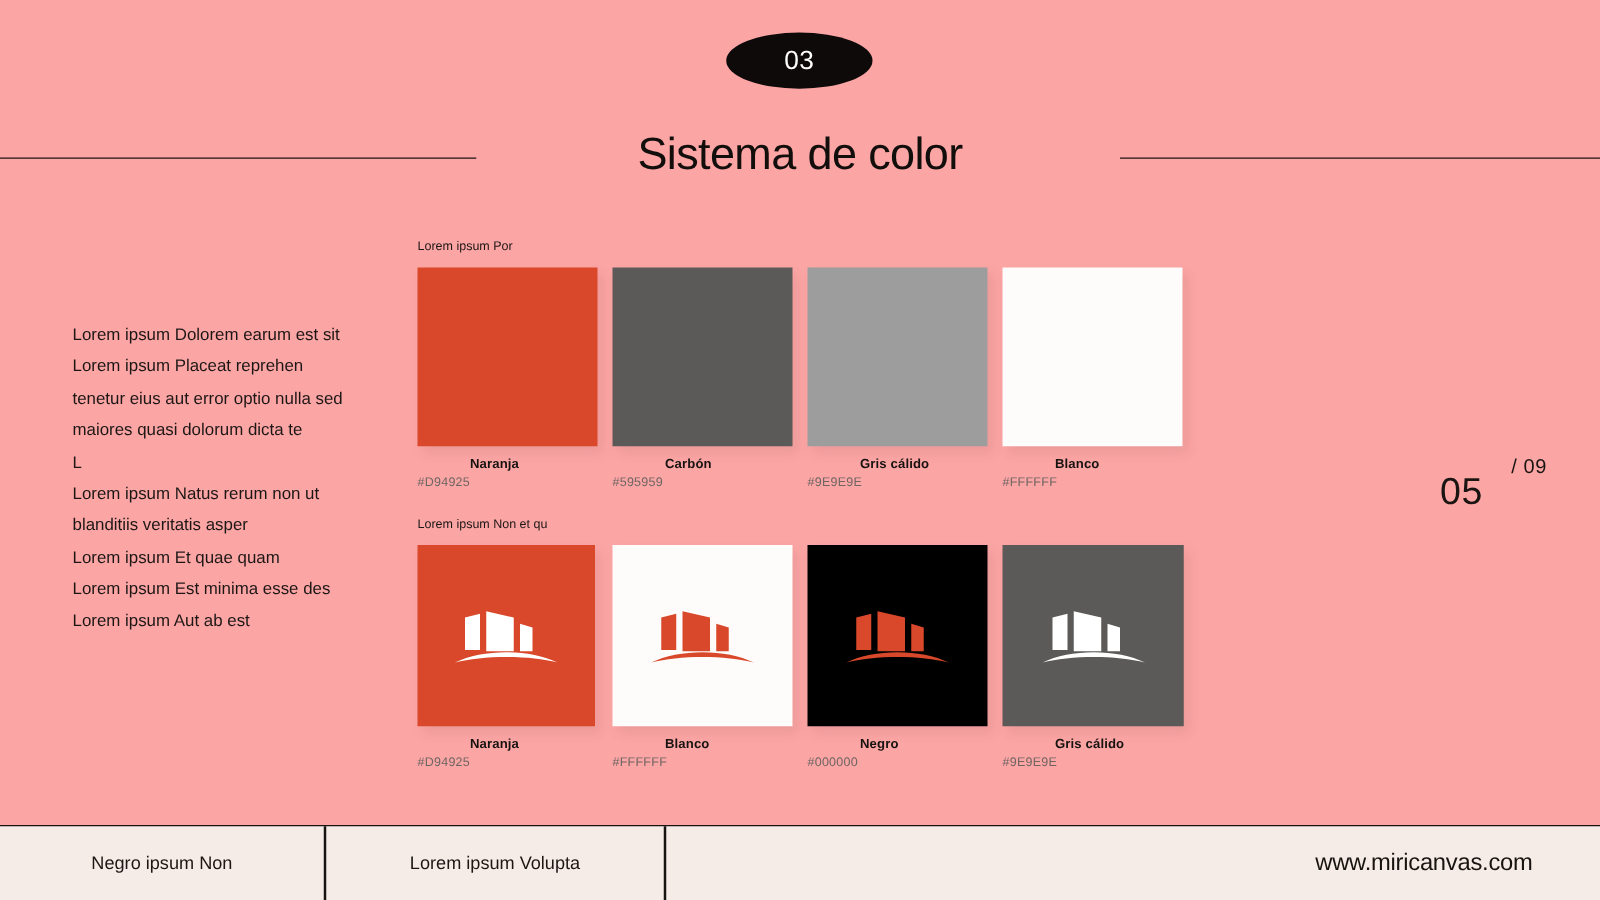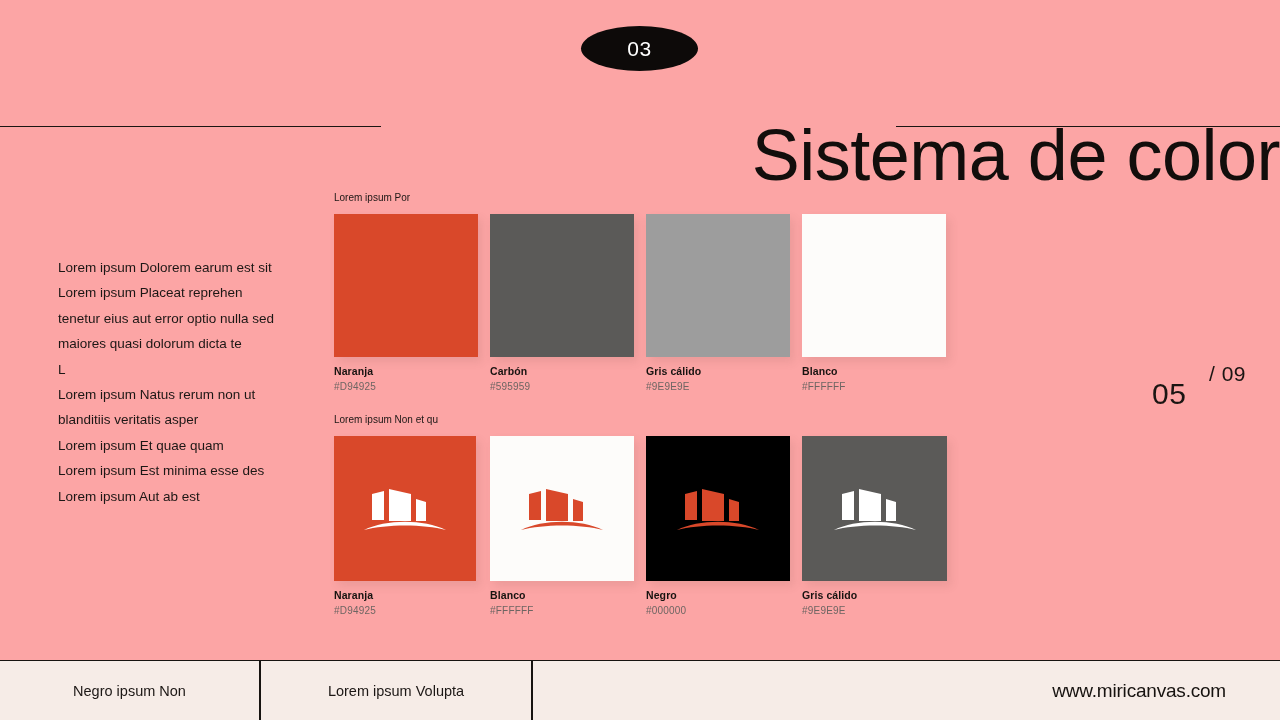--- a/index.html
+++ b/index.html
@@ -44,27 +44,26 @@
     font-weight: 400;
     line-height: 1;
   }
 
   
   .title {
     position: absolute;
     left: 0;
     top: 90px;
     width: 1280px;
-    text-align: right;
-    font-size: 72px;
+    text-align: center;
+    font-size: 36px;
     font-weight: 400;
     color: #120e0c;
     line-height: 66px;
     letter-spacing: -0.5px;
-    margin-top: 32px;
   }
   .rule-left {
     position: absolute;
     left: 0;
     top: 126px;
     width: 381px;
     height: 1px;
     background: #1a1512;
   }
   .rule-right {
@@ -112,20 +111,21 @@
     align-items: center;
     justify-content: center;
   }
   .swatch .name {
     margin-top: 8px;
     font-size: 10.5px;
     font-weight: 700;
     color: #171310;
     line-height: 13px;
     letter-spacing: 0.1px;
+    margin-left: 42px;
   }
   .swatch .hex {
     margin-top: 2px;
     font-size: 10px;
     font-weight: 400;
     color: #6d6562;
     line-height: 13px;
     letter-spacing: 0.2px;
   }
 
@@ -150,21 +150,21 @@
     top: 375px;
     font-size: 30px;
     color: #1a1512;
     line-height: 38px;
     letter-spacing: 0.5px;
   }
   .page-total {
     position: absolute;
     left: 1209px;
     top: 363px;
-    font-size: 21px;
+    font-size: 16px;
     color: #1a1512;
     line-height: 22px;
     letter-spacing: 0.5px;
   }
 
   
   .footer {
     position: absolute;
     left: 0;
     top: 660px;

